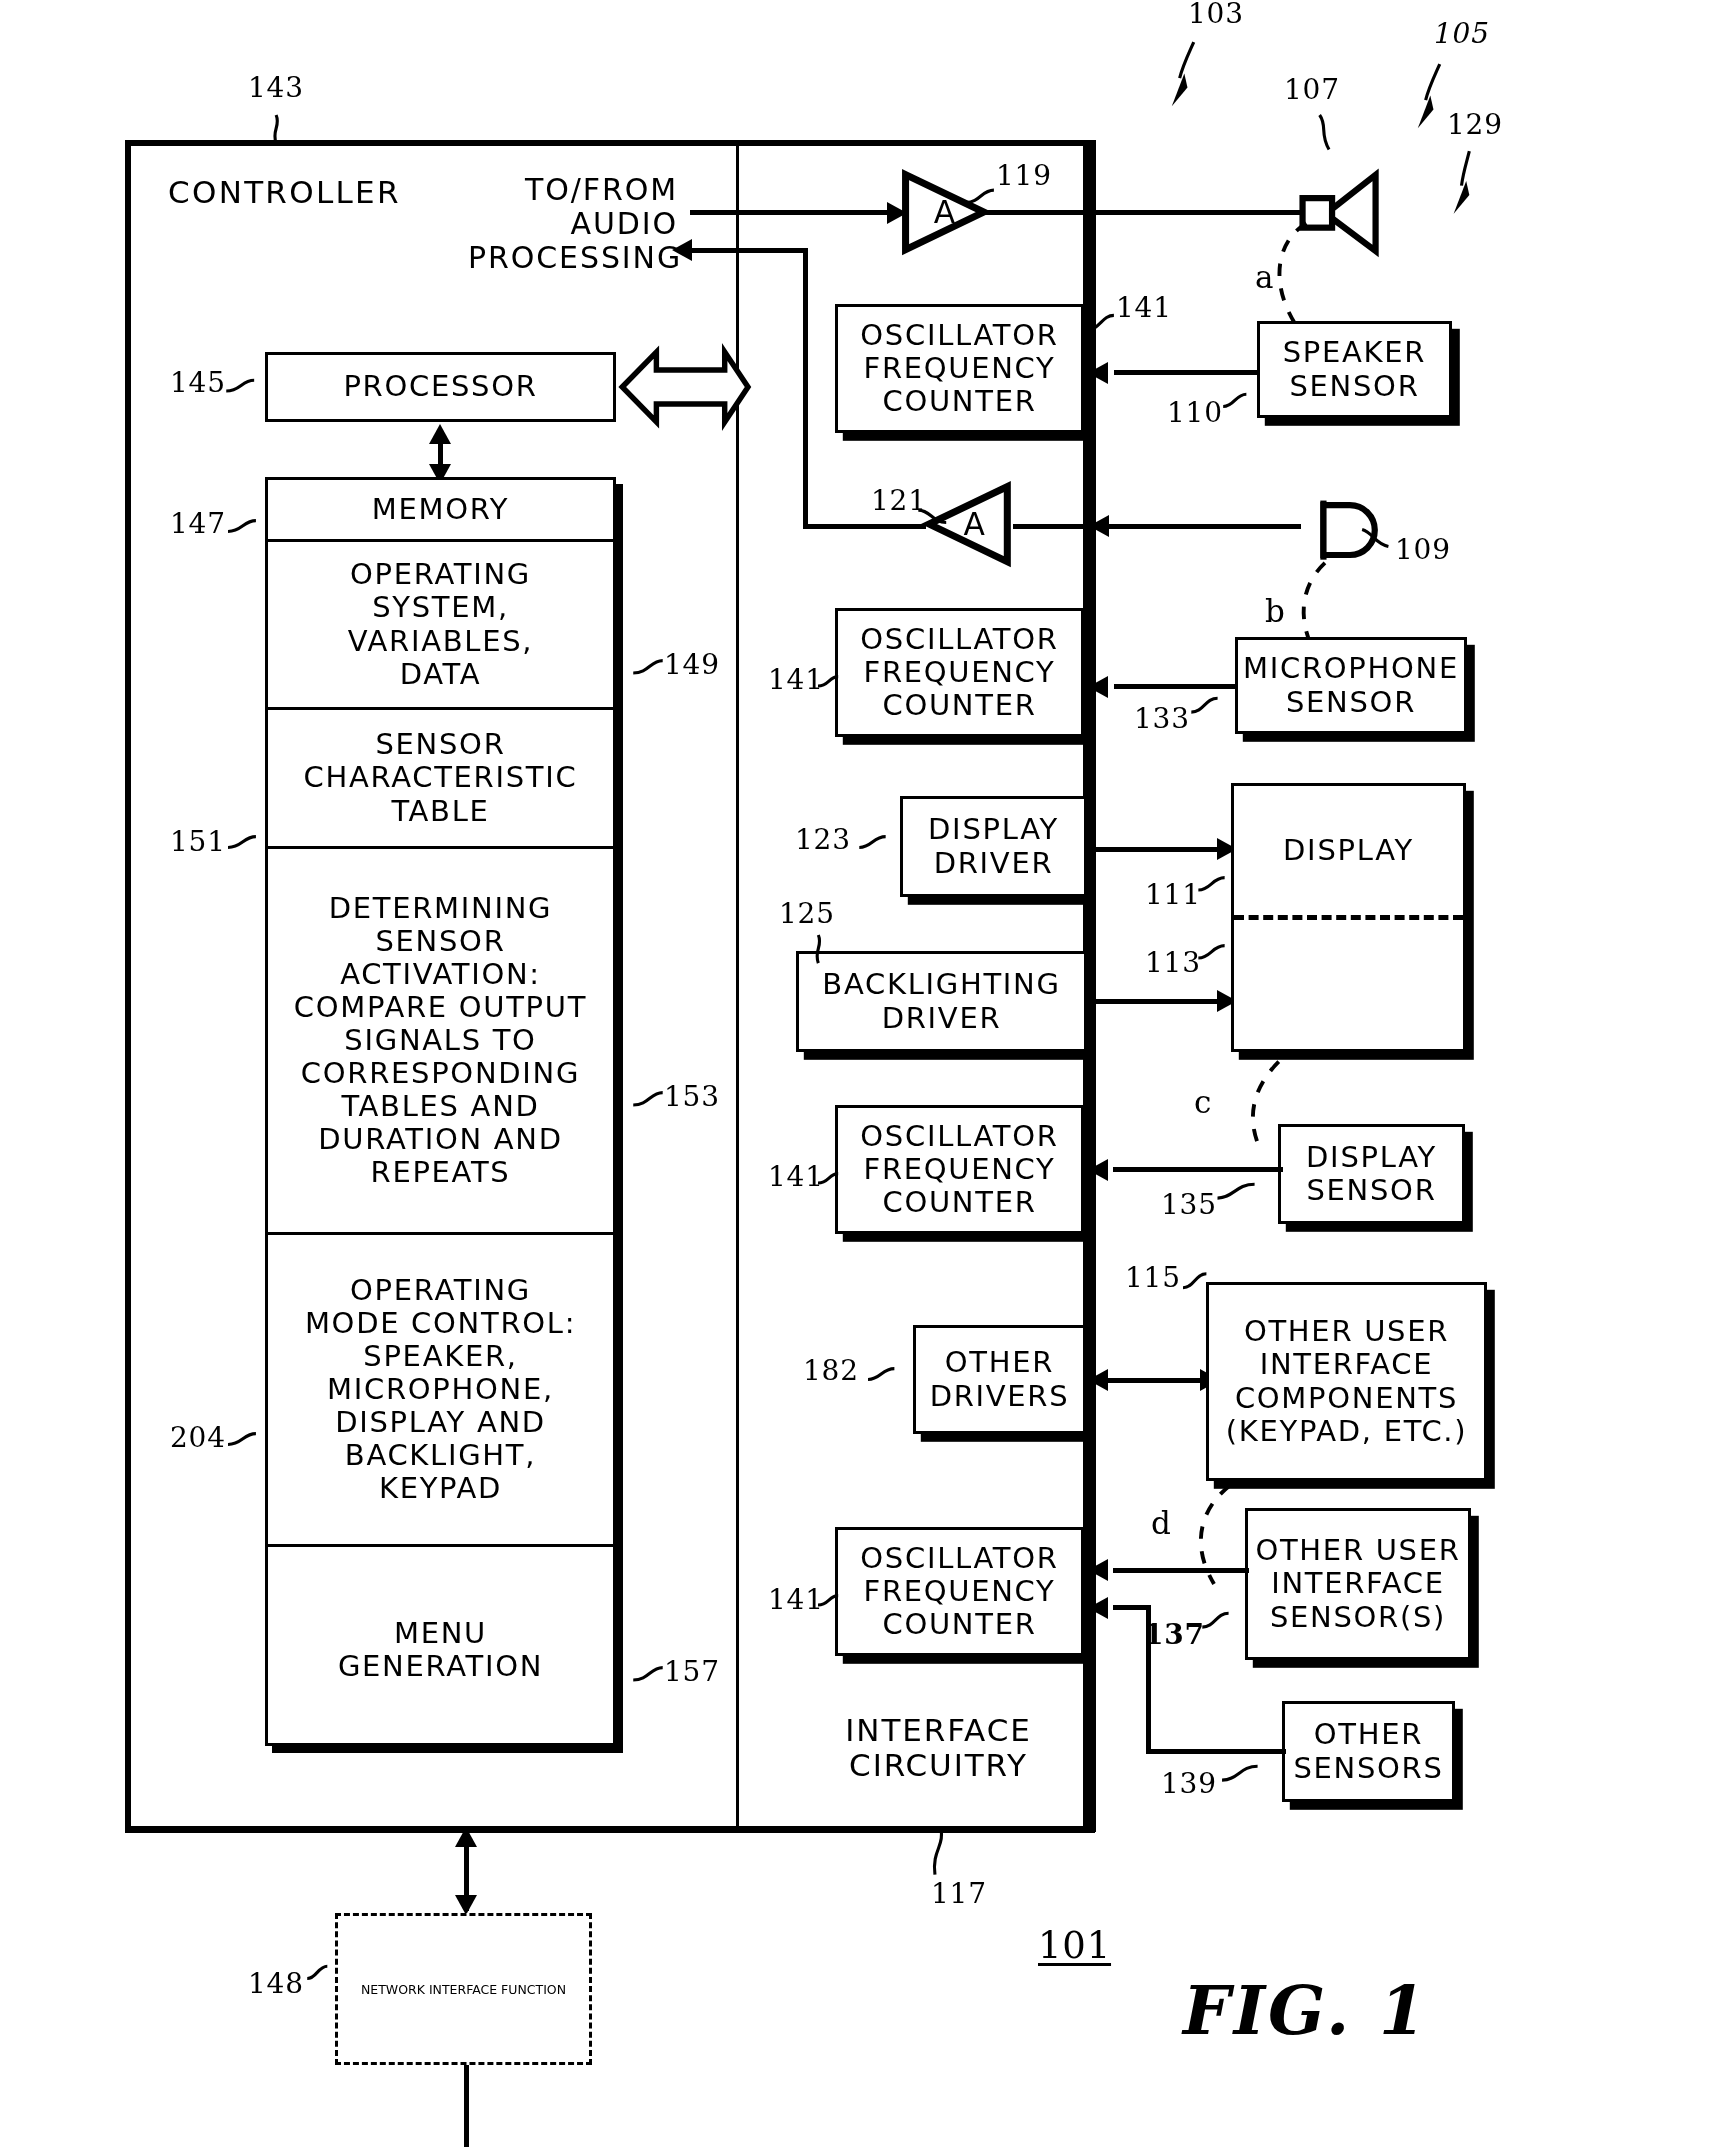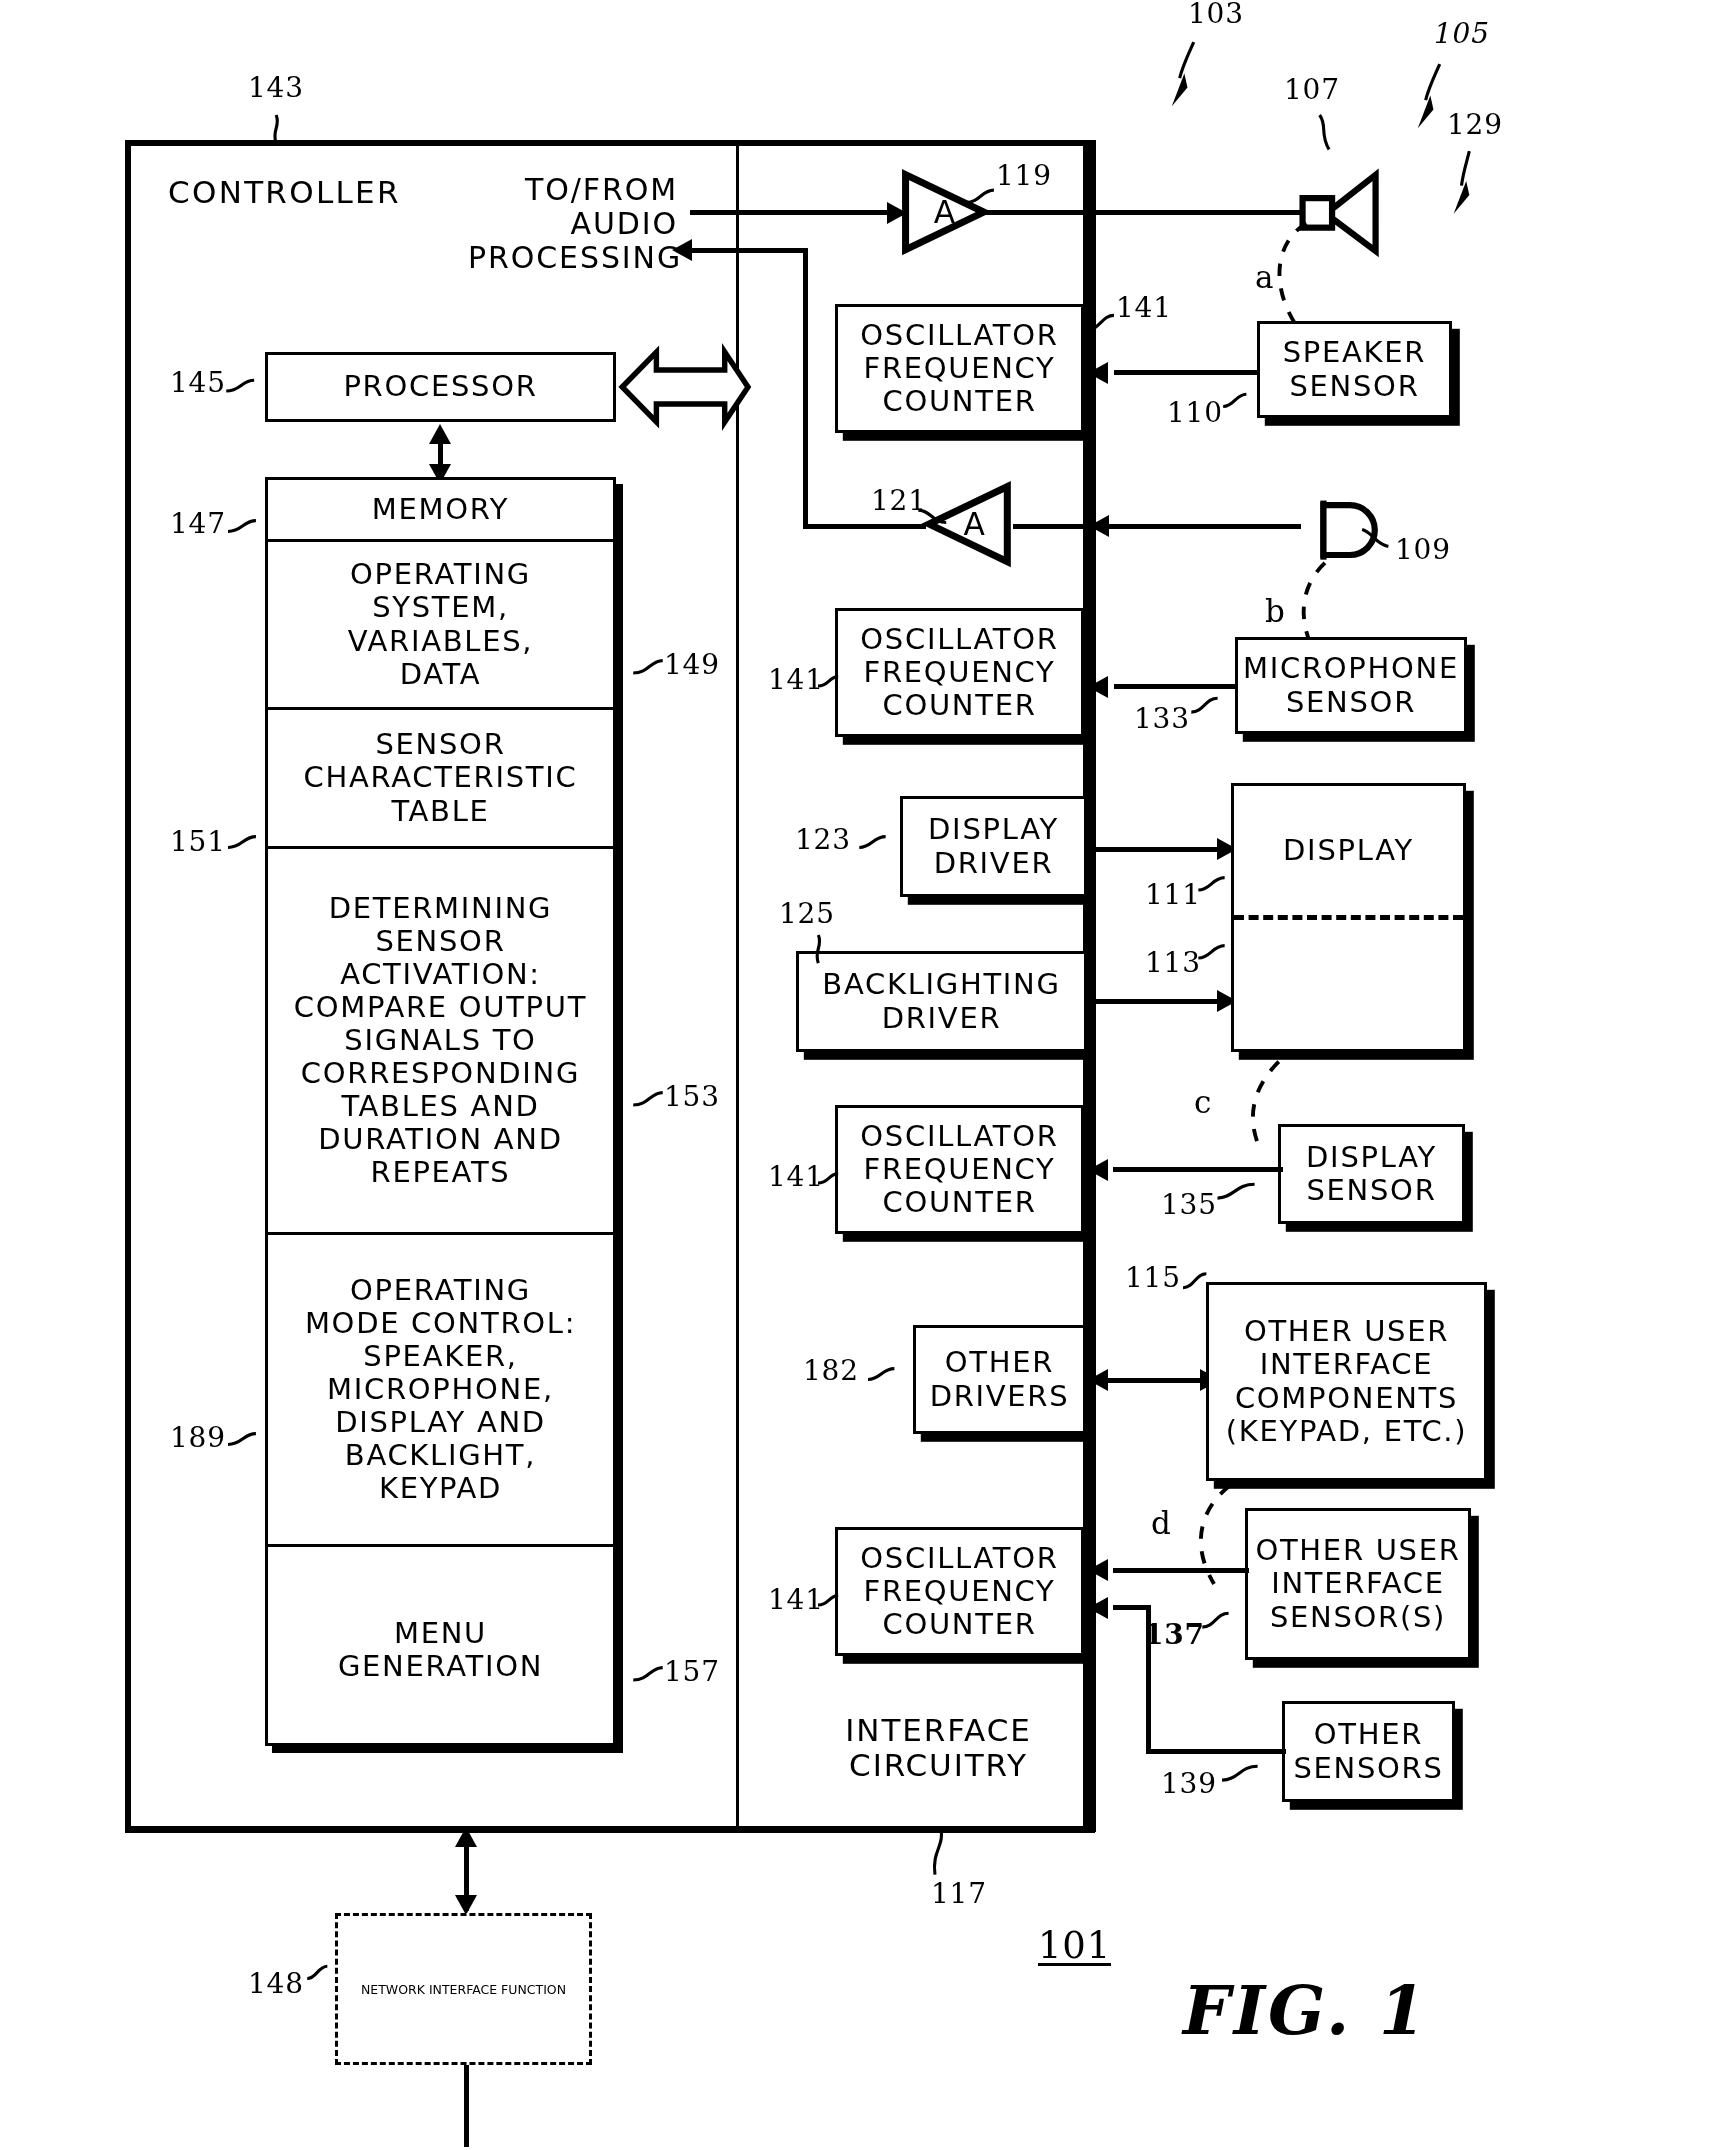--- a/index.html
+++ b/index.html
@@ -203,21 +203,21 @@
   <div class="num" style="left:170px;top:828px;">151</div>
   <svg class="leader" style="left:228px;top:832px;" width="45" height="31" viewBox="0 0 58 40">
     <path d="M 0 20 C 18 20 20 6 36 6" stroke="#000" stroke-width="4" fill="none"></path>
   </svg>
 
   <div class="num" style="left:664px;top:1083px;">153</div>
   <svg class="leader" style="left:616px;top:1088px;" width="50" height="31" viewBox="0 0 64 40">
     <path d="M 60 6 C 44 6 42 22 22 22" stroke="#000" stroke-width="4" fill="none"></path>
   </svg>
 
-  <div class="num" style="left:170px;top:1424px;">189</div>
+  <div class="num" style="left:170px;top:1424px;">204</div>
   <svg class="leader" style="left:228px;top:1429px;" width="45" height="31" viewBox="0 0 58 40">
     <path d="M 0 20 C 18 20 20 6 36 6" stroke="#000" stroke-width="4" fill="none"></path>
   </svg>
 
   <div class="num" style="left:664px;top:1658px;">157</div>
   <svg class="leader" style="left:616px;top:1663px;" width="50" height="31" viewBox="0 0 64 40">
     <path d="M 60 6 C 44 6 42 22 22 22" stroke="#000" stroke-width="4" fill="none"></path>
   </svg>
 
   <div class="line hl" style="left:690px;top:210px;width:210px;height:4.7px;"></div>

